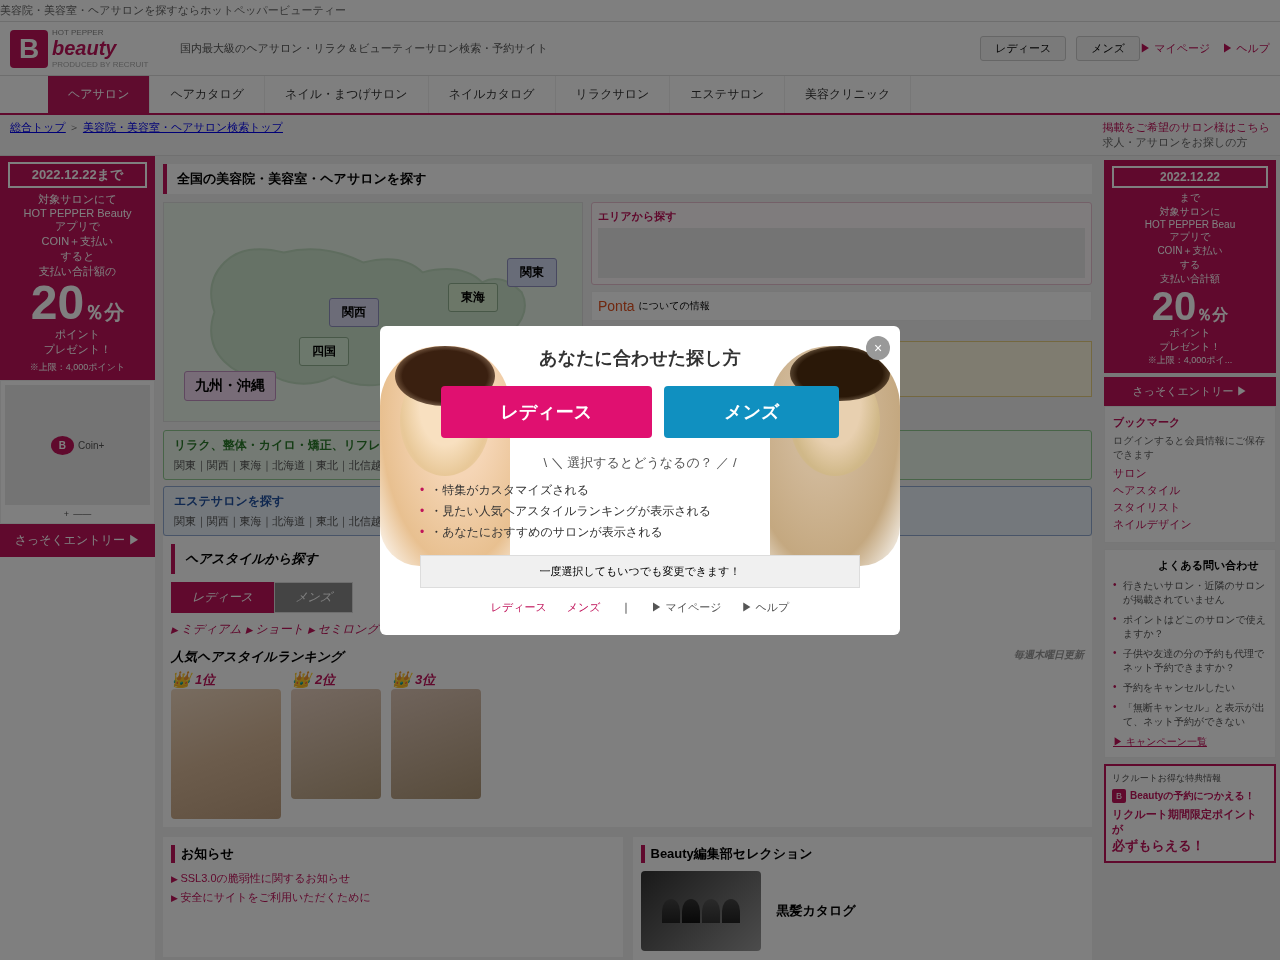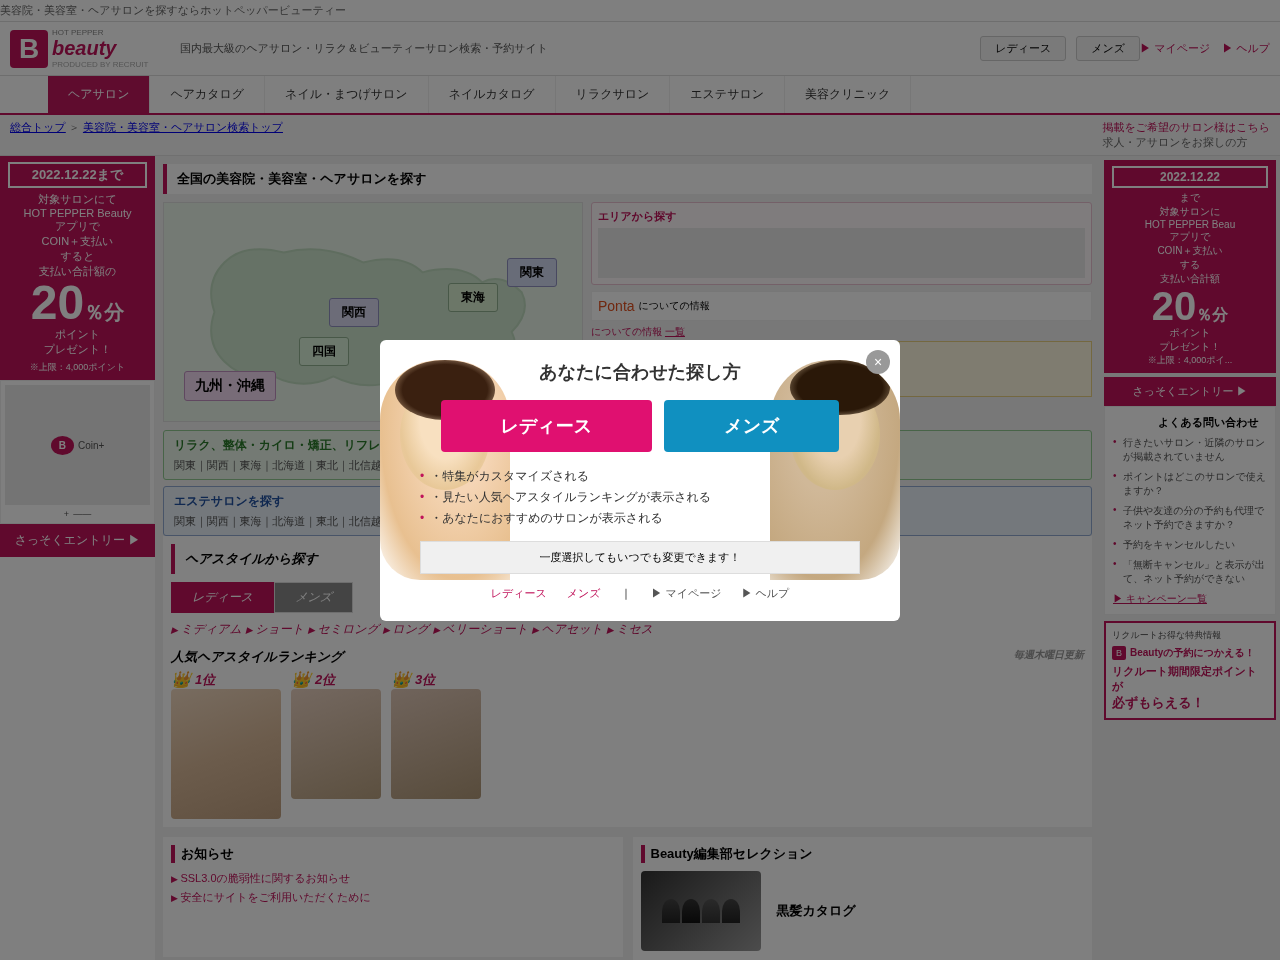--- a/index.html
+++ b/index.html
@@ -380,20 +380,30 @@
         <span>20</span><span style="font-size:16px;">％分</span>
       </div>
       <div>ポイント</div>
       <div>プレゼント！</div>
       <div style="font-size:9px;">※上限：4,000ポイ...</div>
     </div>
 
     <button style="background:#c0135a;color:#fff;width:100%;padding:7px;font-size:11px;border:none;cursor:pointer;">さっそくエントリー ▶</button>
 
     
+    <div class="bookmark-section">
+      <div class="bookmark-title">ブックマーク</div>
+      <div style="font-size:10px;color:#666;margin-bottom:4px;">ログインすると会員情報にご保存できます</div>
+      <div class="bookmark-links">
+        <a href="#">サロン</a>
+        <a href="#">ヘアスタイル</a>
+        <a href="#">スタイリスト</a>
+        <a href="#">ネイルデザイン</a>
+      </div>
+    </div>
 
     
     <div class="faq-section">
       <div class="faq-title">よくある問い合わせ</div>
       <div class="faq-item">行きたいサロン・近隣のサロンが掲載されていません</div>
       <div class="faq-item">ポイントはどこのサロンで使えますか？</div>
       <div class="faq-item">子供や友達の分の予約も代理でネット予約できますか？</div>
       <div class="faq-item">予約をキャンセルしたい</div>
       <div class="faq-item">「無断キャンセル」と表示が出て、ネット予約ができない</div>
       <div style="font-size:10px;color:#c0135a;margin-top:4px;">
@@ -431,20 +441,23 @@
     <button class="modal-close">×</button>
 
     <div class="modal-center-content">
       <div class="modal-title">あなたに合わせた探し方</div>
 
       <div class="modal-gender-btns">
         <button class="modal-ladies-btn">レディース</button>
         <button class="modal-mens-btn">メンズ</button>
       </div>
 
+      <div class="modal-arrow-text">
+        ＼ <span>選択するとどうなるの？</span> ／
+      </div>
 
       <div class="modal-benefits">
         <div class="modal-benefit-item">・特集がカスタマイズされる</div>
         <div class="modal-benefit-item">・見たい人気ヘアスタイルランキングが表示される</div>
         <div class="modal-benefit-item">・あなたにおすすめのサロンが表示される</div>
       </div>
 
       <div class="modal-change-notice">一度選択してもいつでも変更できます！</div>
 
       <div class="modal-bottom-links">

